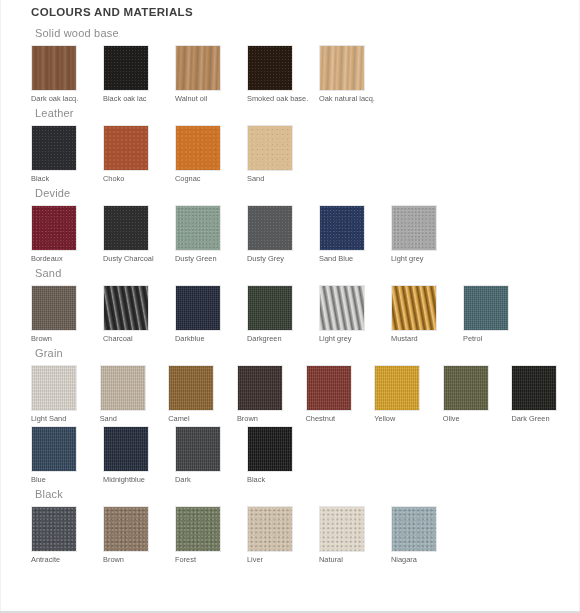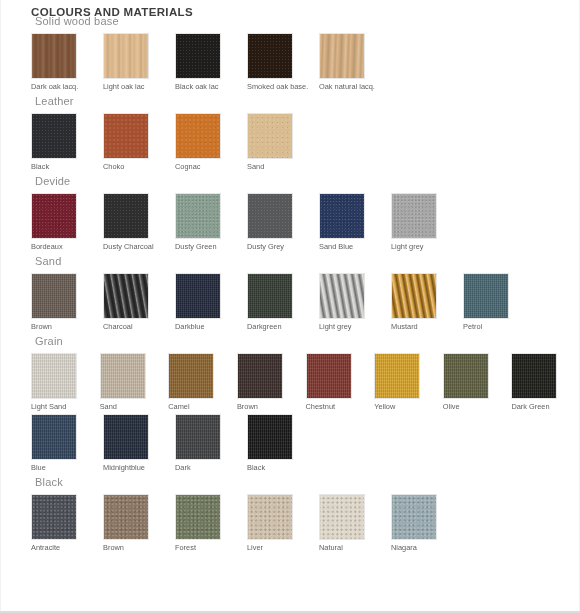--- a/index.html
+++ b/index.html
@@ -30,21 +30,21 @@
     top: 6px;
     font-size: 11.5px;
     font-weight: bold;
     letter-spacing: 0.35px;
     color: #3e3e3e;
     font-family: "Liberation Sans", sans-serif;
   }
   .sections {
     position: absolute;
     left: 0;
-    top: 14px;
+    top: 26px;
     width: 580px;
   }
   .section {
     padding-left: 31px;
     margin-bottom: 0px;
   }
   .section-title {
     font-size: 11px;
     color: #8c8c8c;
     font-weight: normal;
@@ -188,32 +188,32 @@
       <div class="section">
         <div class="section-title">Solid wood base</div>
         <div class="swatch-row">
           <div class="swatch-cell">
             <div class="swatch" style="background: rgb(129, 86, 58);">
               <div class="tex tex-wood"></div>
             </div>
             <div class="swatch-label">Dark oak lacq.</div>
           </div>
           <div class="swatch-cell">
-            <div class="swatch" style="background: rgb(224, 187, 142);">
-              <div class="tex tex-wood"></div>
-            </div>
-            <div class="swatch-label">Light oak lac</div>
-          </div>
-          <div class="swatch-cell">
             <div class="swatch" style="background: rgb(30, 29, 28);">
               <div class="tex tex-grit"></div>
             </div>
             <div class="swatch-label">Black oak lac</div>
           </div>
           <div class="swatch-cell">
+            <div class="swatch" style="background: rgb(185, 138, 92);">
+              <div class="tex tex-woodcoarse"></div>
+            </div>
+            <div class="swatch-label">Walnut oil</div>
+          </div>
+          <div class="swatch-cell">
             <div class="swatch" style="background: rgb(39, 26, 16);">
               <div class="tex tex-grit"></div>
             </div>
             <div class="swatch-label">Smoked oak base.</div>
           </div>
           <div class="swatch-cell">
             <div class="swatch" style="background: rgb(219, 178, 131);">
               <div class="tex tex-woodcoarse"></div>
             </div>
             <div class="swatch-label">Oak natural lacq.</div>

